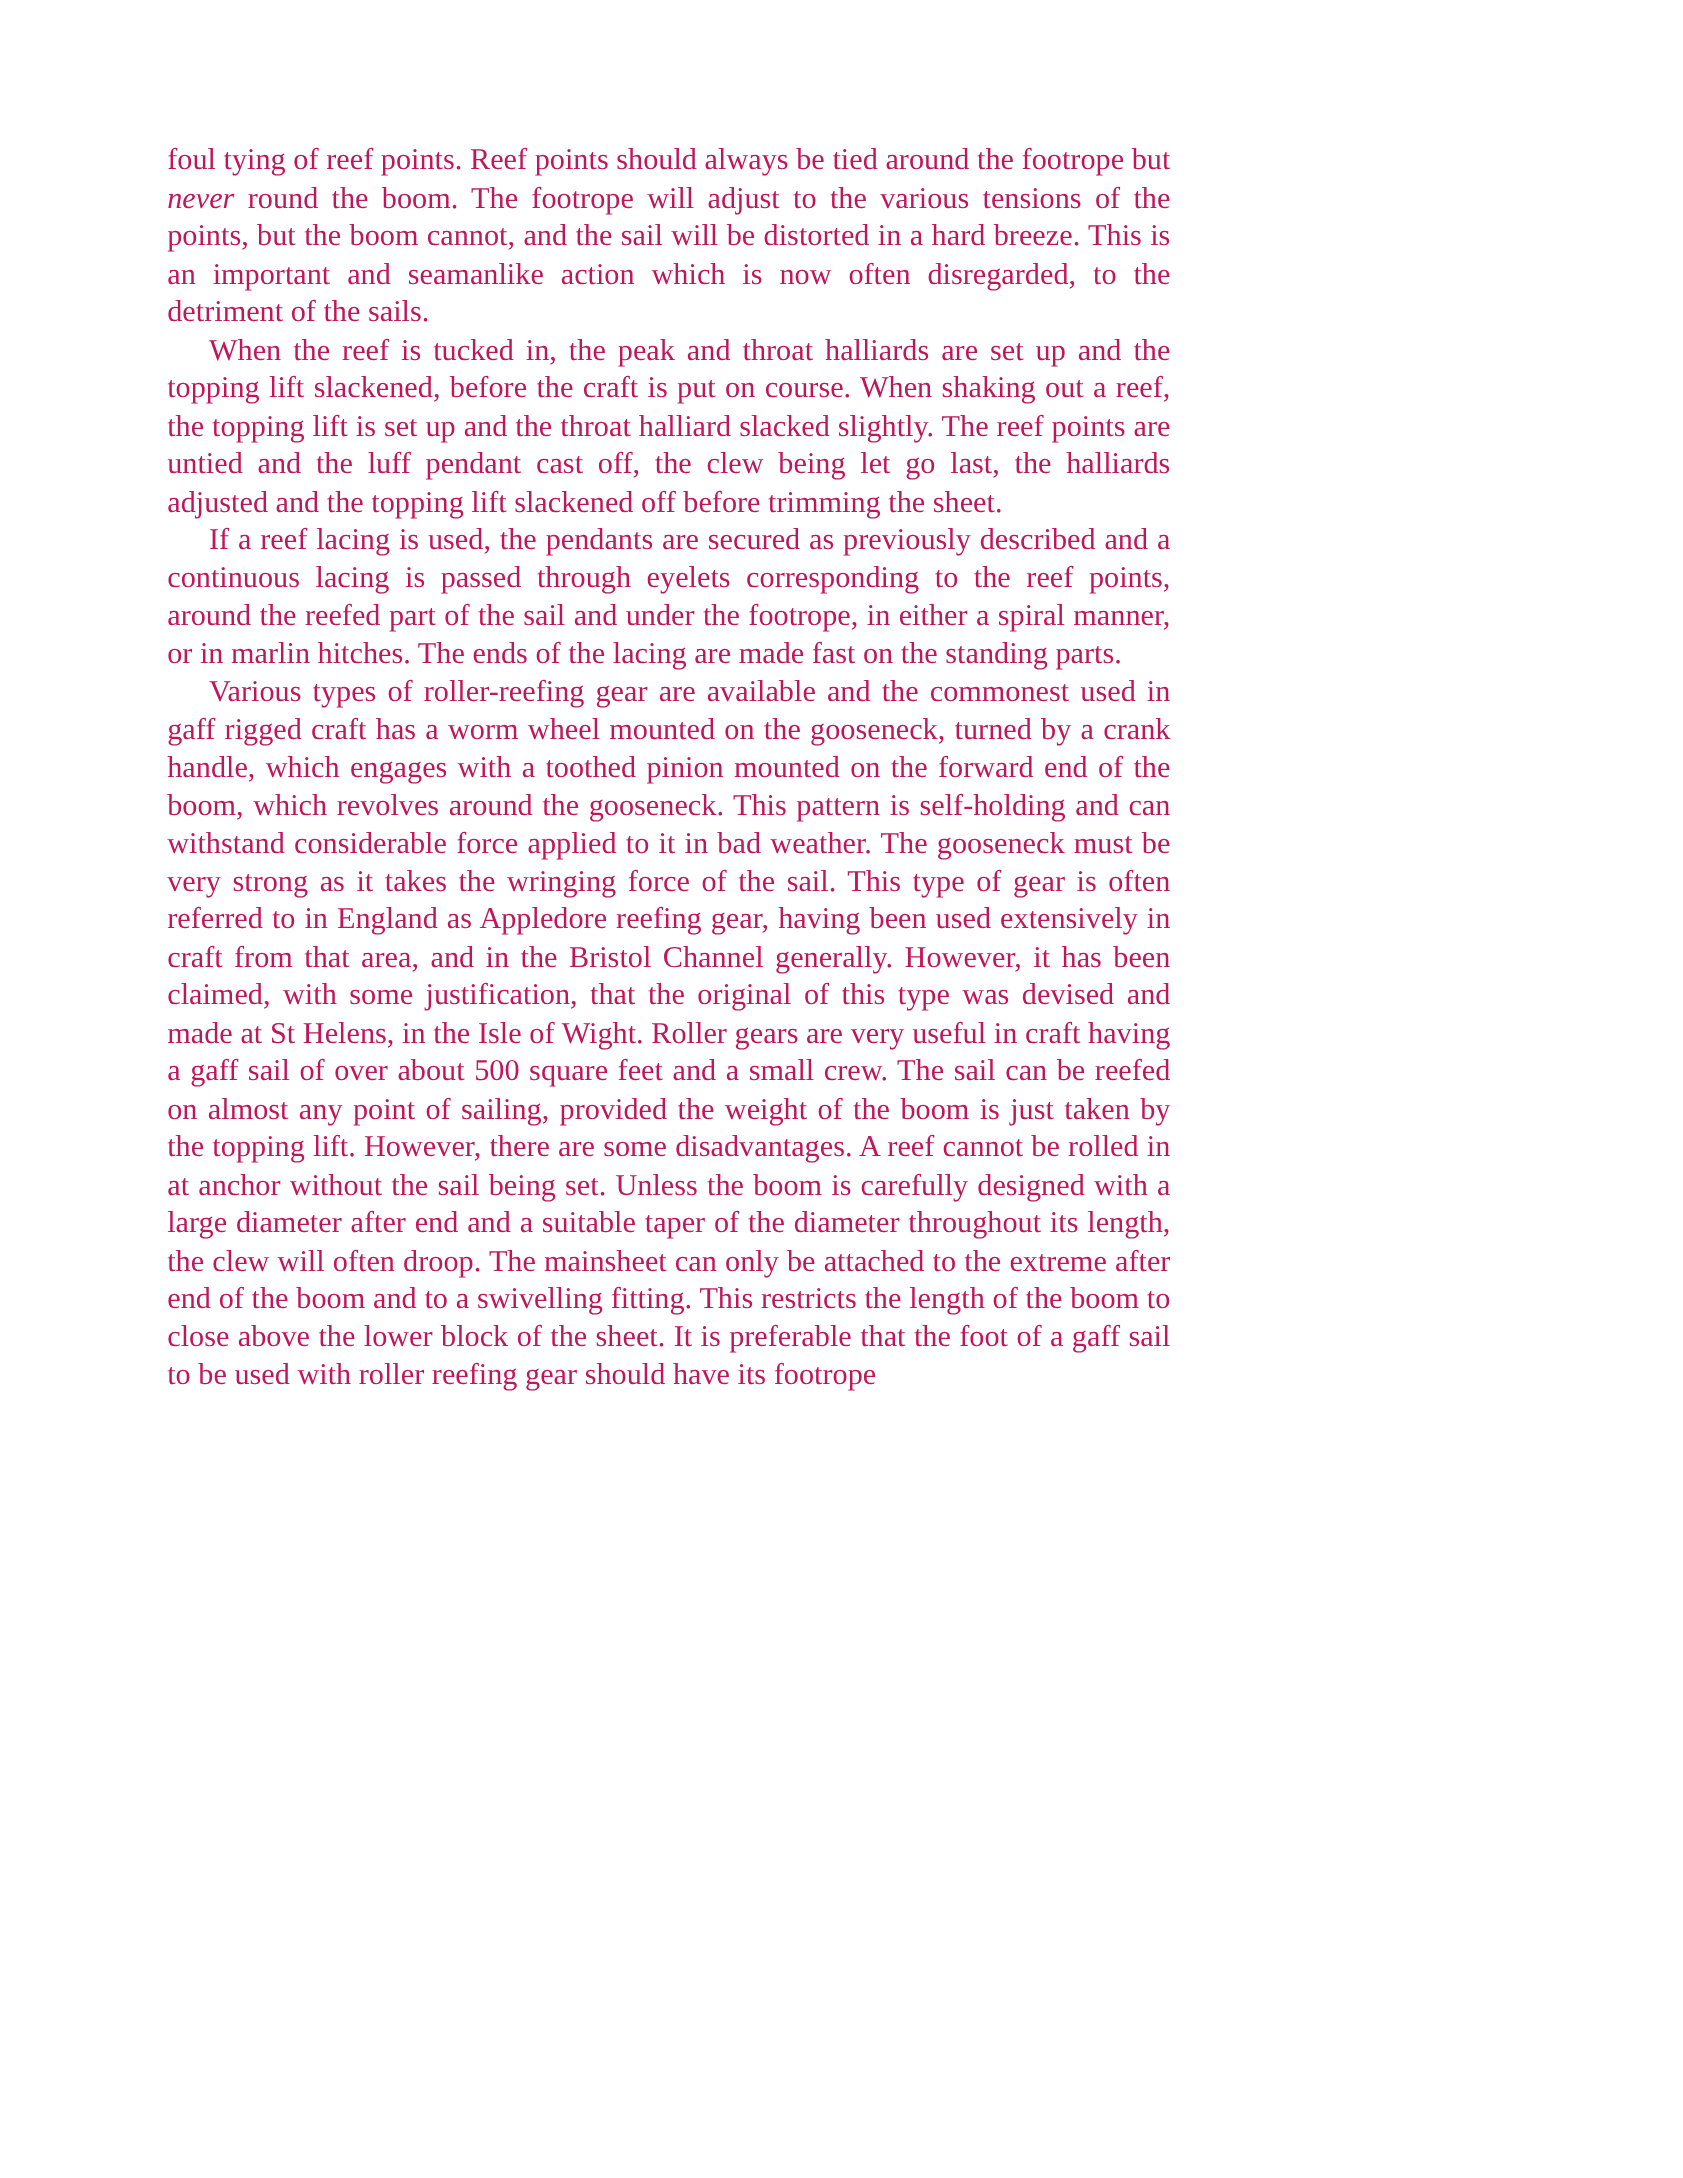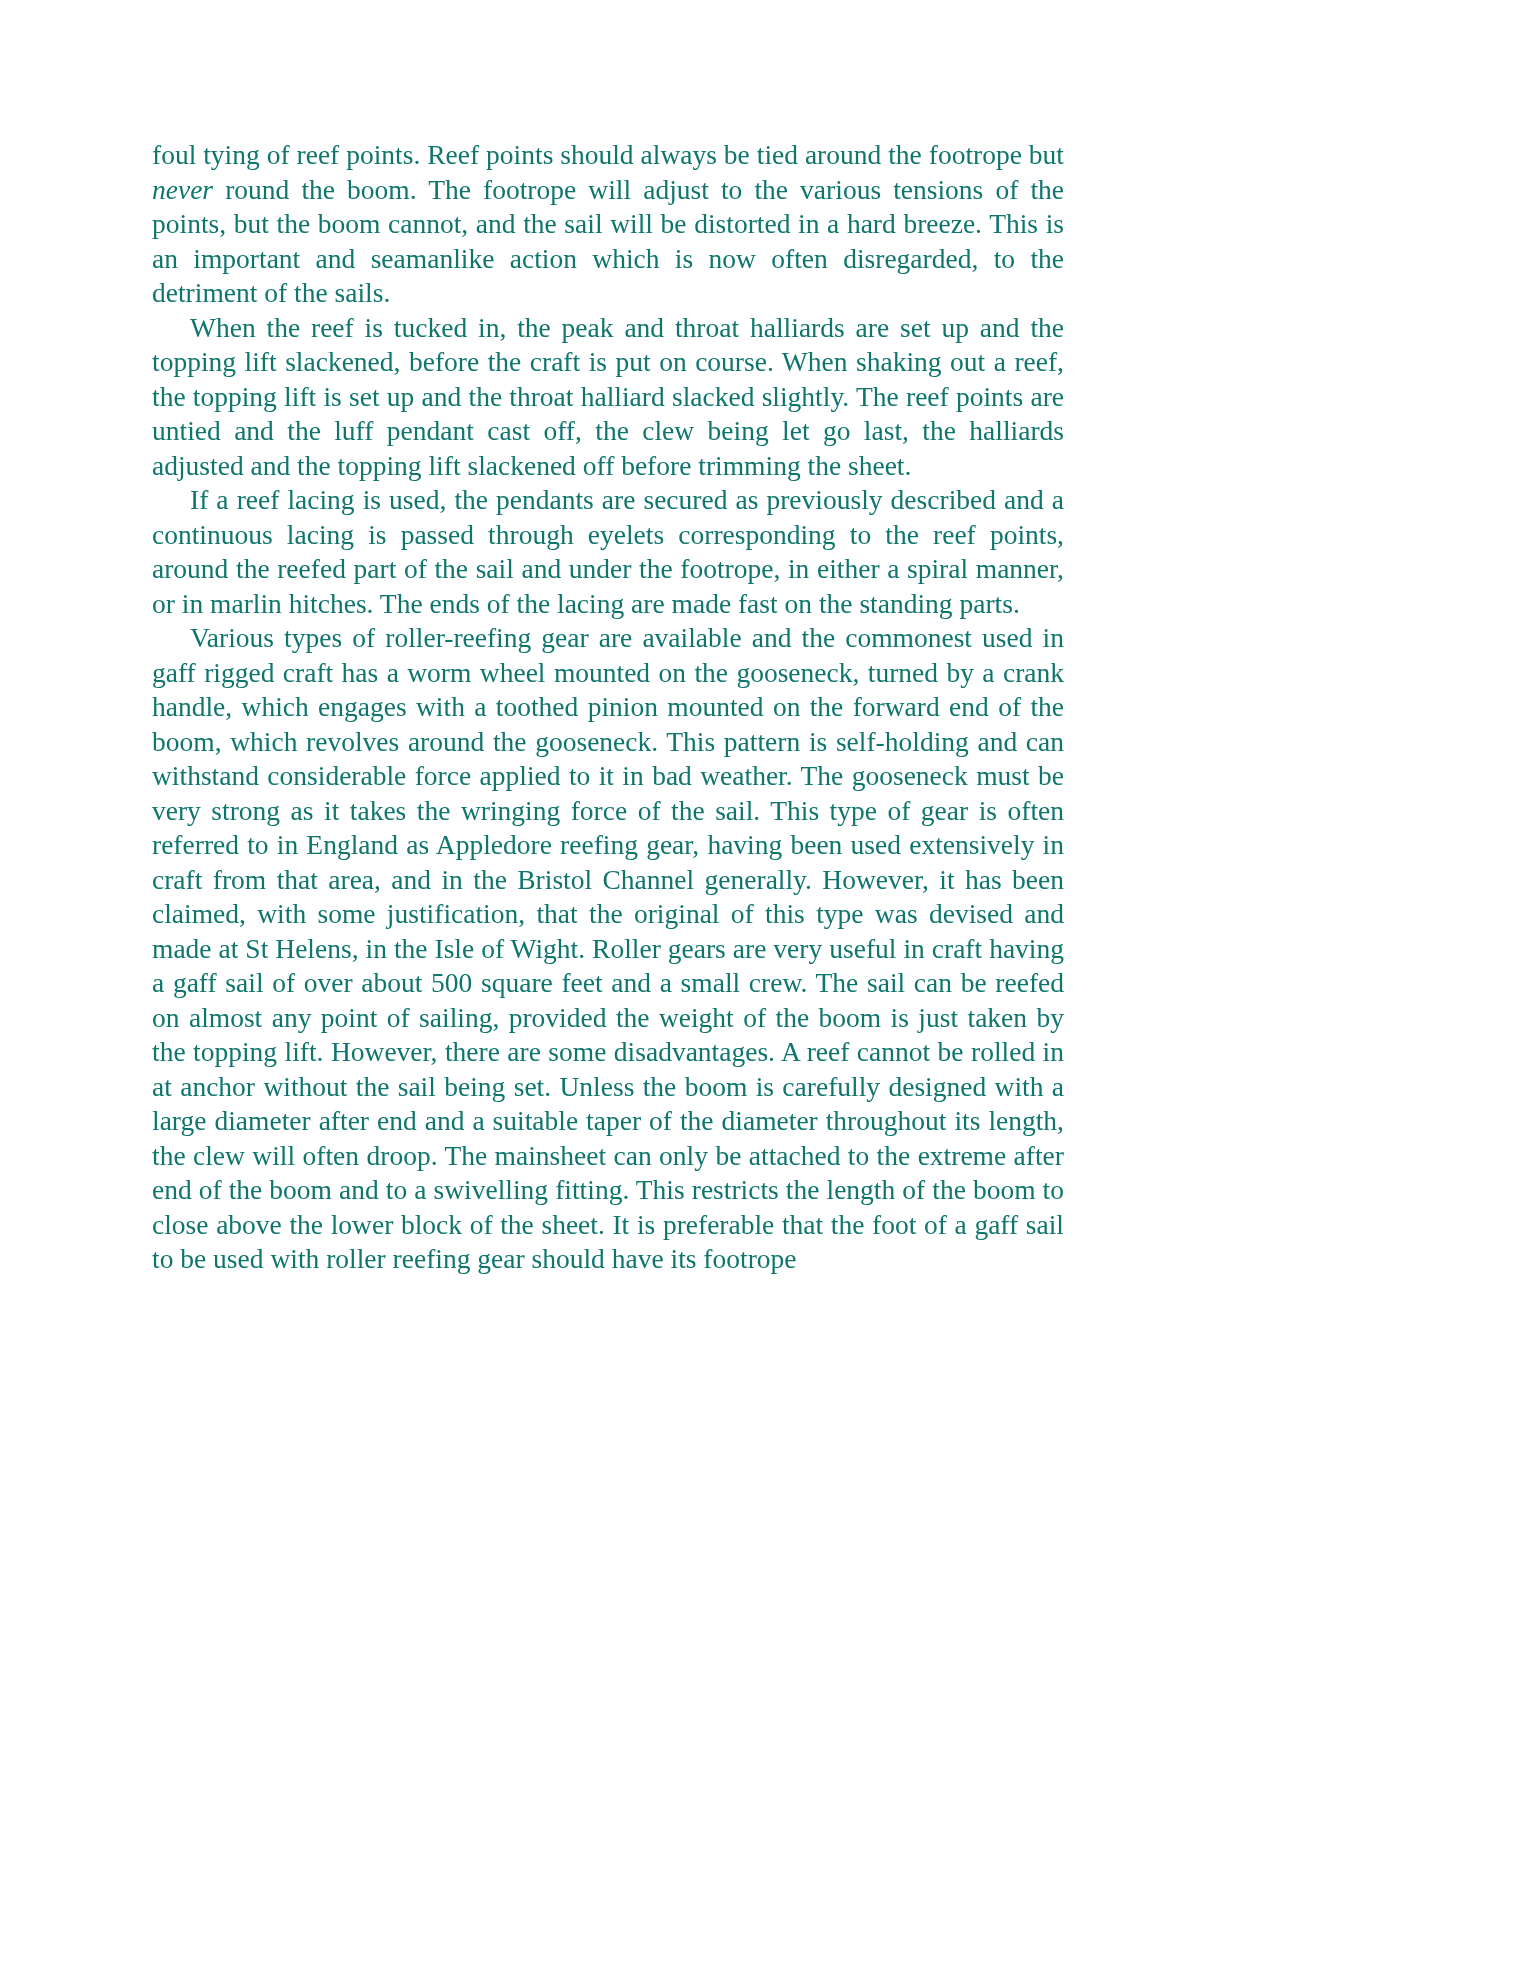--- a/index.html
+++ b/index.html
@@ -10,26 +10,26 @@
   .page {
     position: relative;
     width: 1530px;
     height: 1980px;
     background: #ffffff;
     overflow: hidden;
   }
   .text-block {
     position: absolute;
     left: 152px;
-    top: 138px;
+    top: 128px;
     width: 912px;
     font-family: "Liberation Serif", serif;
     font-size: 27.5px;
     line-height: 34.5px;
-    color: #0f766e;
+    color: #be185d;
     text-align: justify;
     text-justify: inter-word;
   }
   .para {
     margin: 0;
     padding: 0;
   }
   .para.indent {
     text-indent: 38px;
   }

